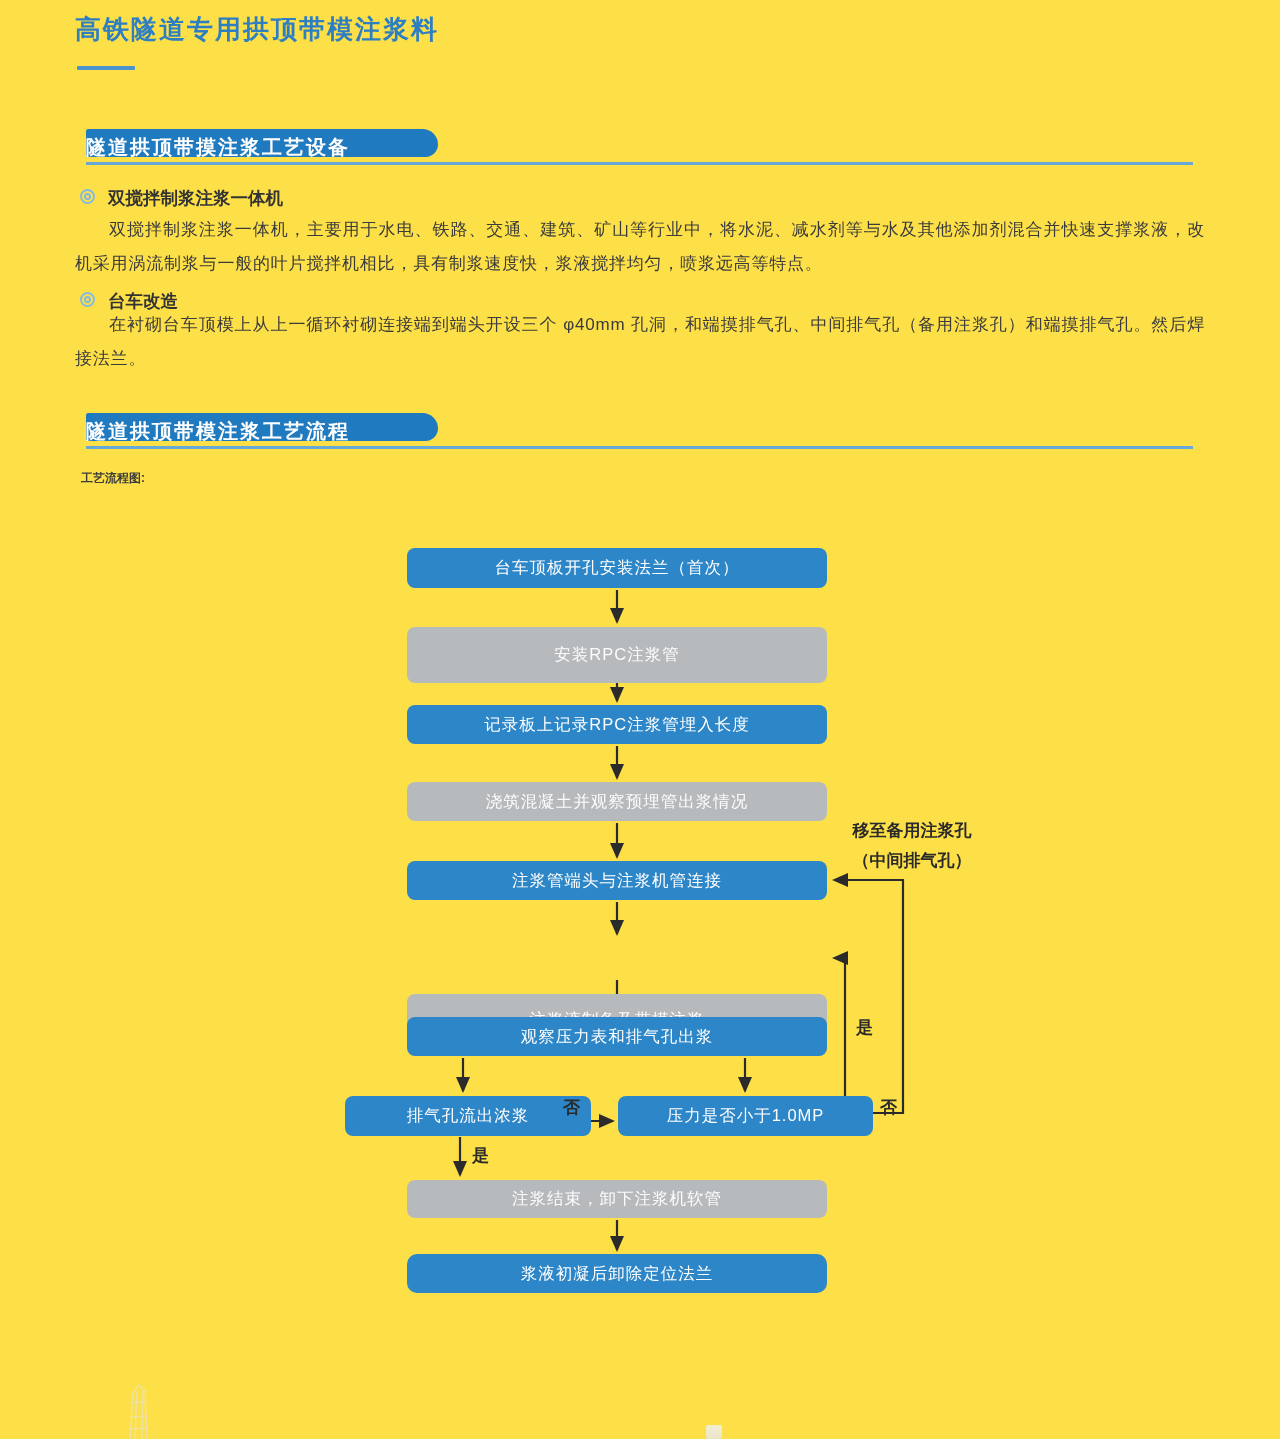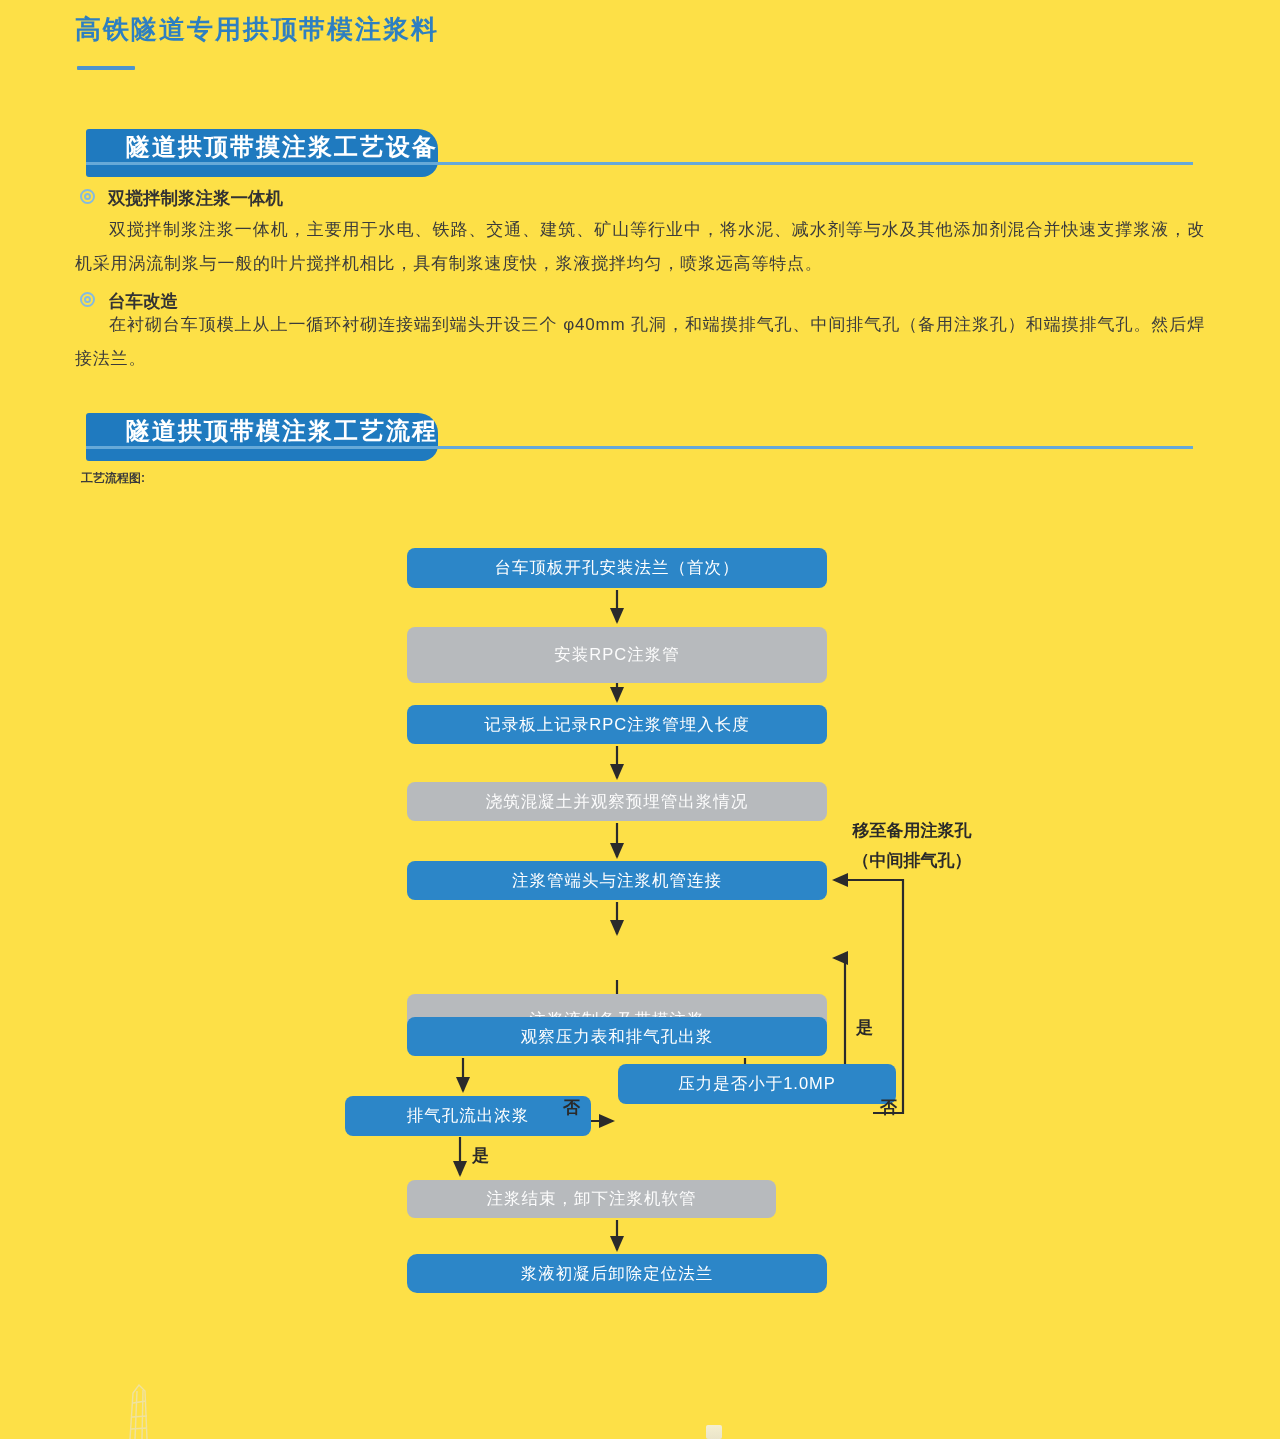--- a/index.html
+++ b/index.html
@@ -15,23 +15,23 @@
   *{margin:0;padding:0;box-sizing:border-box;}
   html,body{background:#fff;}
   body{font-family:"Liberation Sans",sans-serif;}
   .page{position:relative;width:1280px;height:1439px;background:#fde047;overflow:hidden;}
 
   .page-title{position:absolute;left:75px;top:12px;font-size:26px;font-weight:bold;
     color:var(--accent-blue);letter-spacing:2px;}
   .title-underline{position:absolute;left:77px;top:66px;width:58px;height:4px;
     background:#4E94CC;border-radius:1px;}
 
-  .banner{position:absolute;left:86px;width:352px;height:48px;background:var(--banner-blue);
-    border-radius:3px 20px 16px 3px;color:#fff;font-size:24px;font-weight:bold;
-    text-align:right;line-height:36px;letter-spacing:2px;}
+  .banner{position:absolute;left:86px;width:352px;height:28px;background:var(--banner-blue);
+    border-radius:3px 20px 16px 3px;color:#fff;font-size:20px;font-weight:bold;
+    text-align:left;line-height:36px;letter-spacing:2px;}
   .banner-rule{position:absolute;left:86px;width:1107px;height:3px;background:var(--rule-blue);}
   .banner1{top:129px;} .rule1{top:162px;}
   .banner2{top:413px;} .rule2{top:446px;}
 
   .bullet-icon{position:absolute;width:15px;height:15px;border:2px solid var(--bullet-blue);
     border-radius:50%;}
   .bullet-icon::after{content:"";position:absolute;inset:2px;border:2px solid var(--bullet-blue);
     border-radius:50%;}
   .icon1{left:80px;top:189px;} .icon2{left:80px;top:292px;}
   .subtitle{position:absolute;left:108px;font-size:17.5px;font-weight:bold;color:#333;}
@@ -48,22 +48,22 @@
   .flow-gray{background:var(--flow-gray);color:rgba(255,255,255,0.96);}
 
   .b1 {left:407px;top:548px; width:420px;height:40px;}
   .b2 {left:407px;top:627px; width:420px;height:56px;}
   .b3 {left:407px;top:705px; width:420px;height:39px;}
   .b4 {left:407px;top:782px; width:420px;height:39px;}
   .b5 {left:407px;top:861px; width:420px;height:39px;}
   .b6 {left:407px;top:994px; width:420px;height:52px;}
   .b7 {left:407px;top:1017px;width:420px;height:39px;}
   .b8 {left:345px;top:1096px;width:246px;height:40px;}
-  .b9 {left:618px;top:1064px;width:278px;height:40px;}
-  .b10{left:407px;top:1180px;width:369px;height:38px;}
+  .b9 {left:618px;top:1096px;width:255px;height:40px;}
+  .b10{left:407px;top:1180px;width:420px;height:38px;}
   .b11{left:407px;top:1254px;width:420px;height:39px;border-radius:10px;}
 
   .edge-label{position:absolute;font-size:17px;font-weight:bold;color:#2a2a2a;}
   .lbl-no1 {left:563px;top:1096px;}
   .lbl-yes1{left:472px;top:1144px;}
   .lbl-yes2{left:856px;top:1016px;}
   .lbl-no2 {left:880px;top:1096px;}
 
   .annotation{position:absolute;left:812px;top:816px;width:200px;text-align:center;
     font-size:17px;font-weight:bold;color:#2a2a2a;line-height:30px;}

